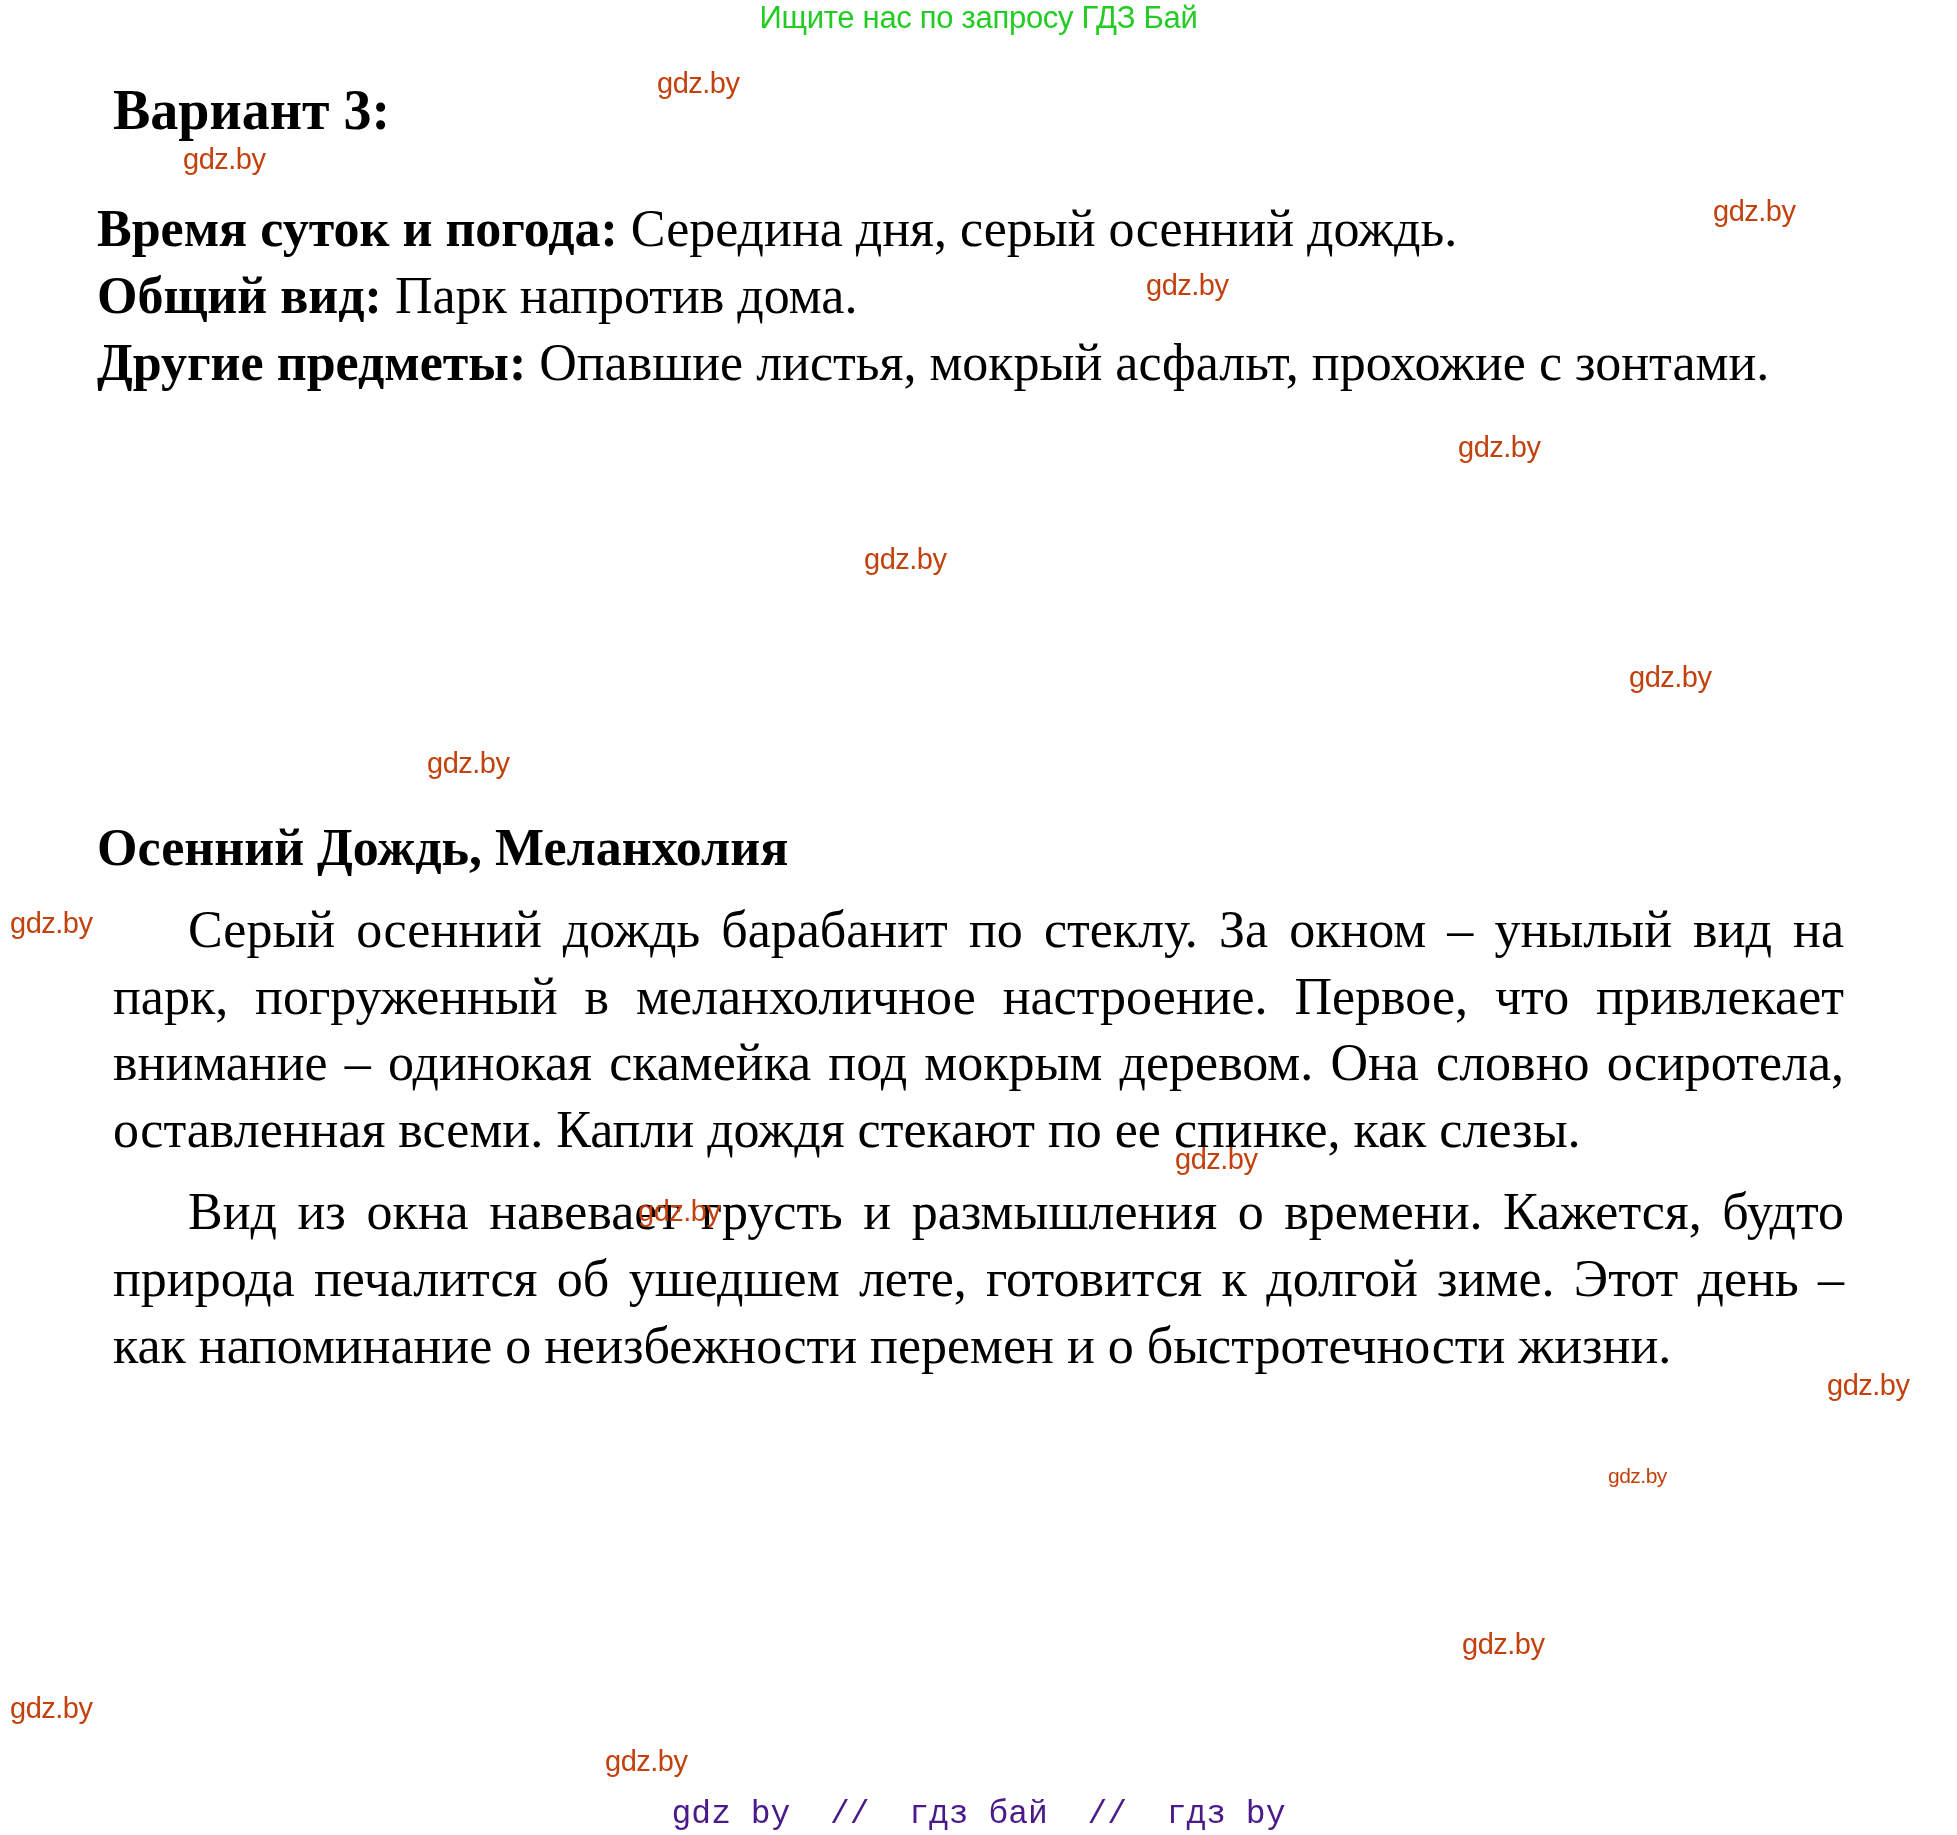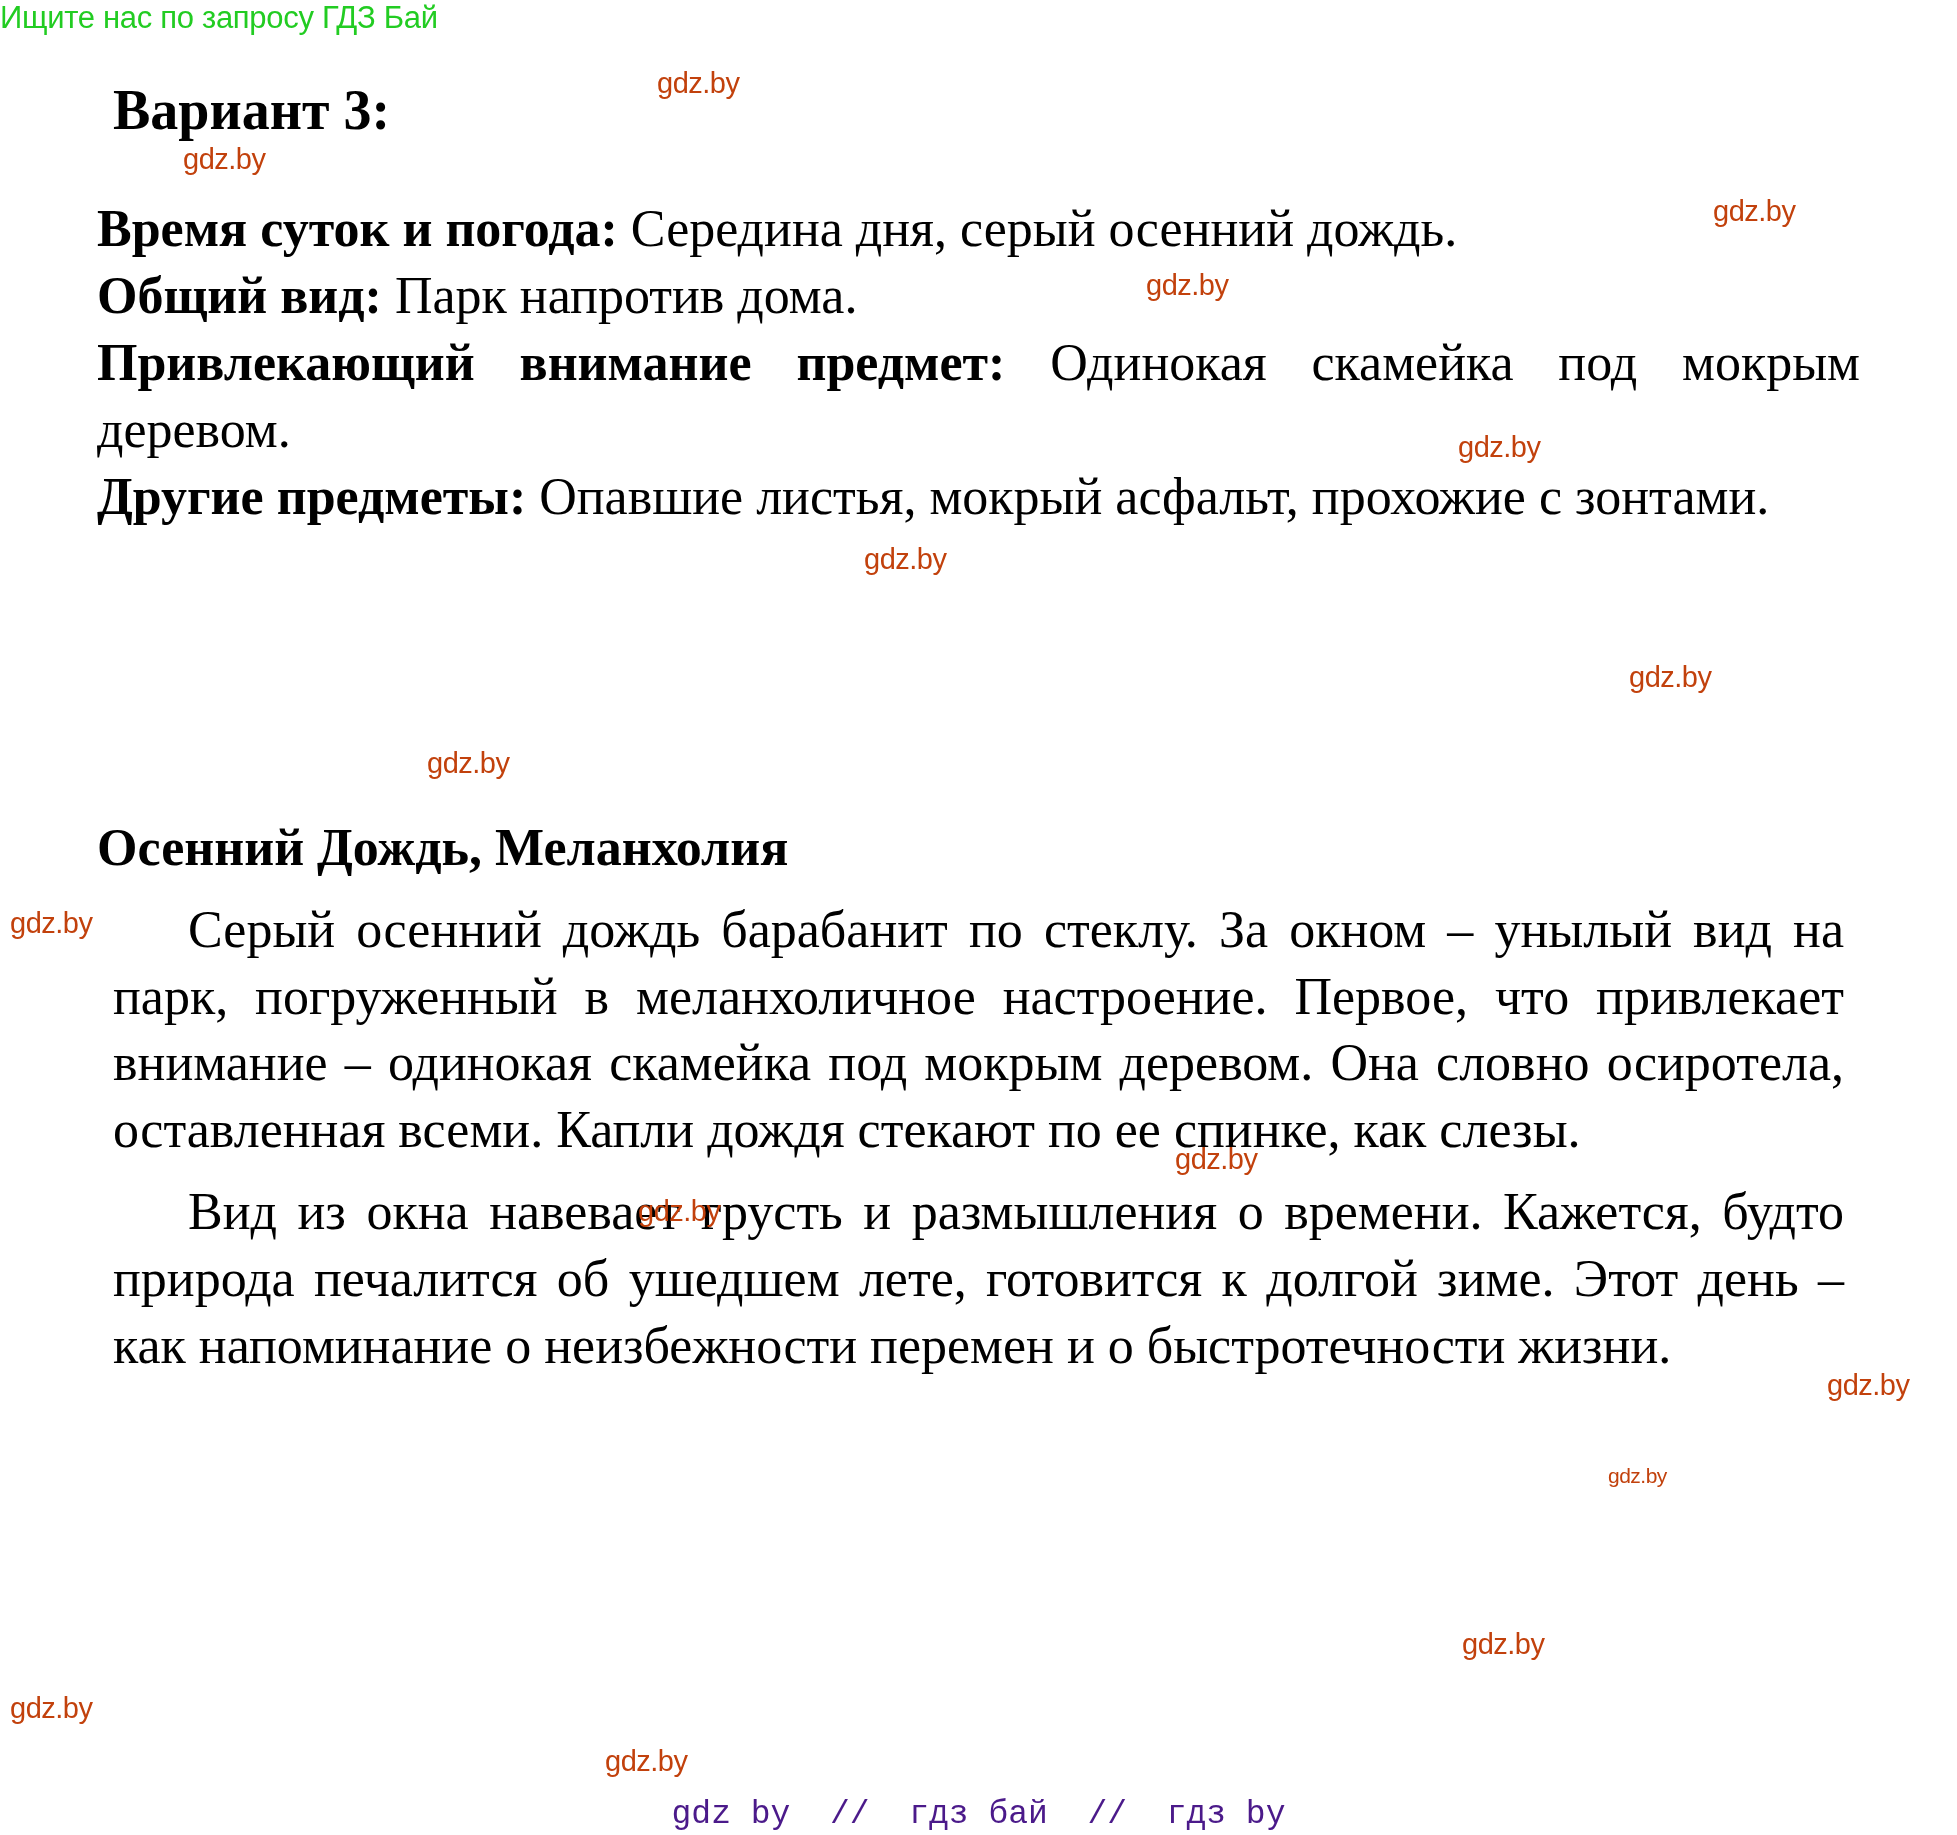--- a/index.html
+++ b/index.html
@@ -2,21 +2,21 @@
 <html><head>
 <meta charset="utf-8">
 <style>
   html, body { margin: 0; padding: 0; background: #ffffff; }
   body {
     width: 1957px; height: 1835px; position: relative; overflow: hidden;
     font-family: "Liberation Serif", "DejaVu Serif", serif; color: #000;
   }
   .abs { position: absolute; }
   .top-banner {
-    left: 0; width: 1957px; top: 0; 
+    left: 0; width: 1957px; top: 0; text-align: center;
     font-family: "Liberation Sans", "DejaVu Sans", sans-serif;
     font-size: 31px; line-height: 36px; letter-spacing: -0.3px;
   }
   .variant-title {
     left: 97px; top: 62px; font-weight: bold; font-size: 56px; line-height: 64px;
     margin: 16px;
   }
   .block {
     left: 97px; width: 1763px; font-size: 52px; text-align: justify;
   }
@@ -44,21 +44,20 @@
 </head>
 <body>
 
 <div class="abs top-banner" style="color:#22cc22">Ищите нас по запросу ГДЗ Бай</div>
 
 <h1 class="abs variant-title">Вариант 3:</h1>
 
 <div class="abs block section1">
   <p><b>Время суток и погода:</b><span> Середина дня, серый осенний дождь.</span></p>
   <p><b>Общий вид:</b><span> Парк напротив дома.</span></p>
-  <p><b>Привлекающий внимание предмет:</b><span> Одинокая скамейка под мокрым деревом.</span></p>
   <p><b>Другие предметы:</b><span> Опавшие листья, мокрый асфальт, прохожие с зонтами.</span></p>
 </div>
 
 <h2 class="abs story-title">Осенний Дождь, Меланхолия</h2>
 
 <div class="abs block story">
   <p>Серый осенний дождь барабанит по стеклу. За окном – унылый вид на парк, погруженный в меланхоличное настроение. Первое, что привлекает внимание – одинокая скамейка под мокрым деревом. Она словно осиротела, оставленная всеми. Капли дождя стекают по ее спинке, как слезы.</p>
   <p>Вид из окна навевает грусть и размышления о времени. Кажется, будто природа печалится об ушедшем лете, готовится к долгой зиме. Этот день – как напоминание о неизбежности перемен и о быстротечности жизни.</p>
 </div>
 

